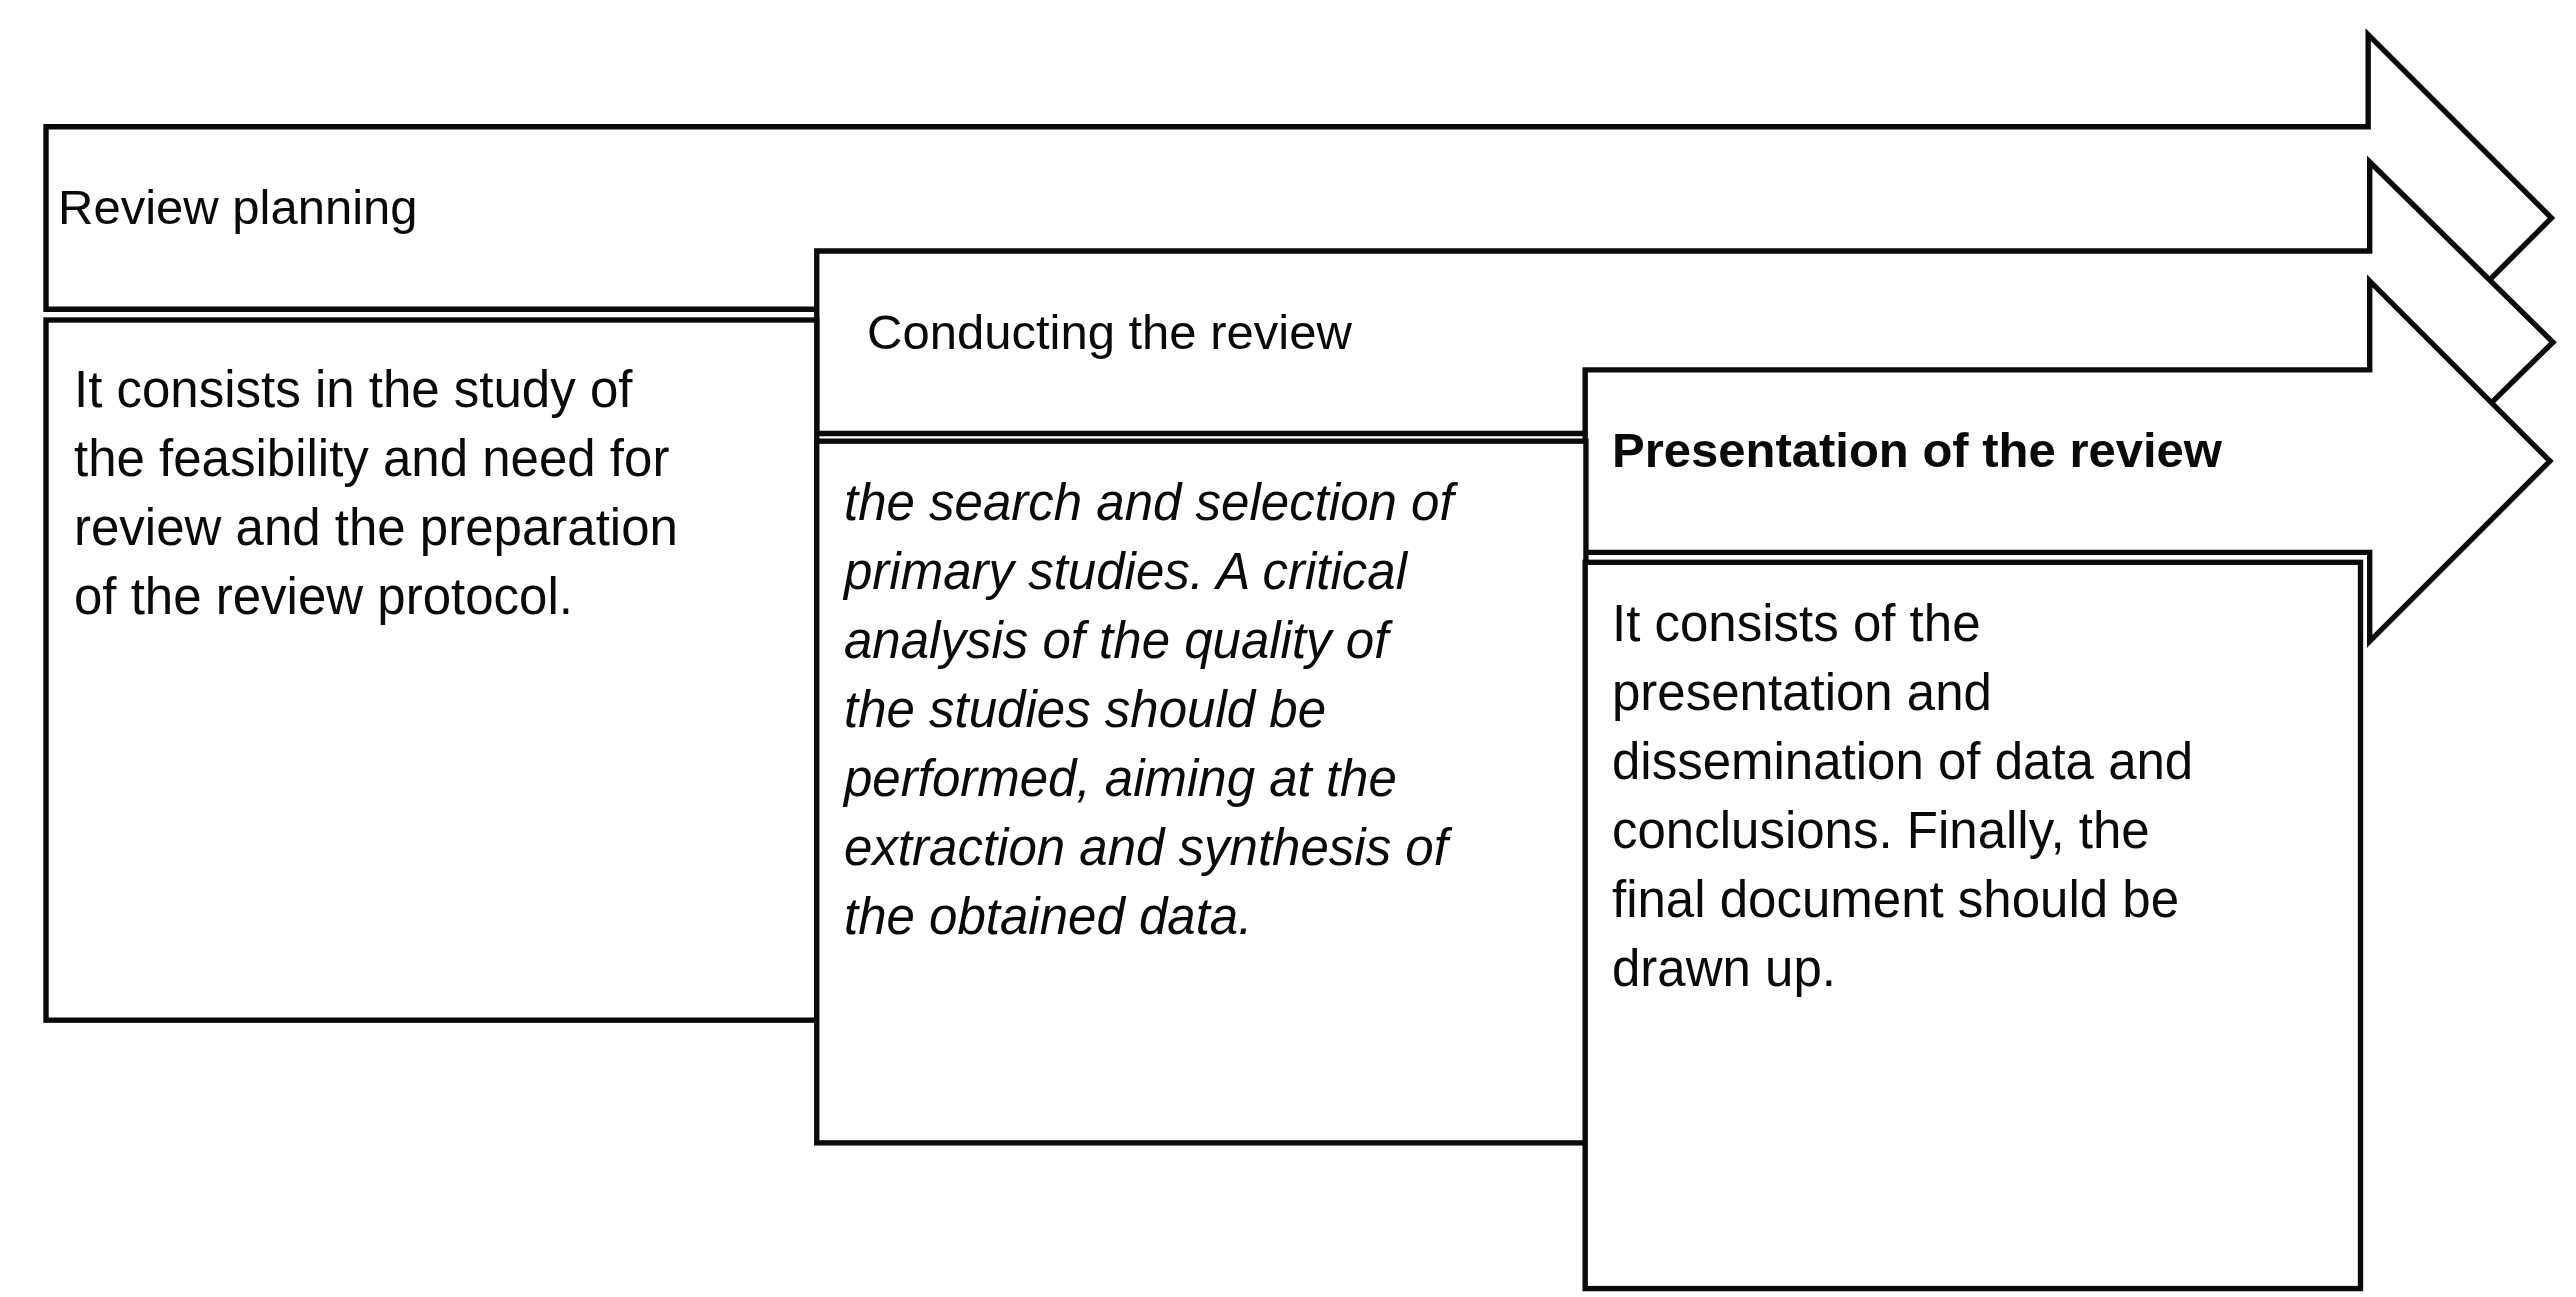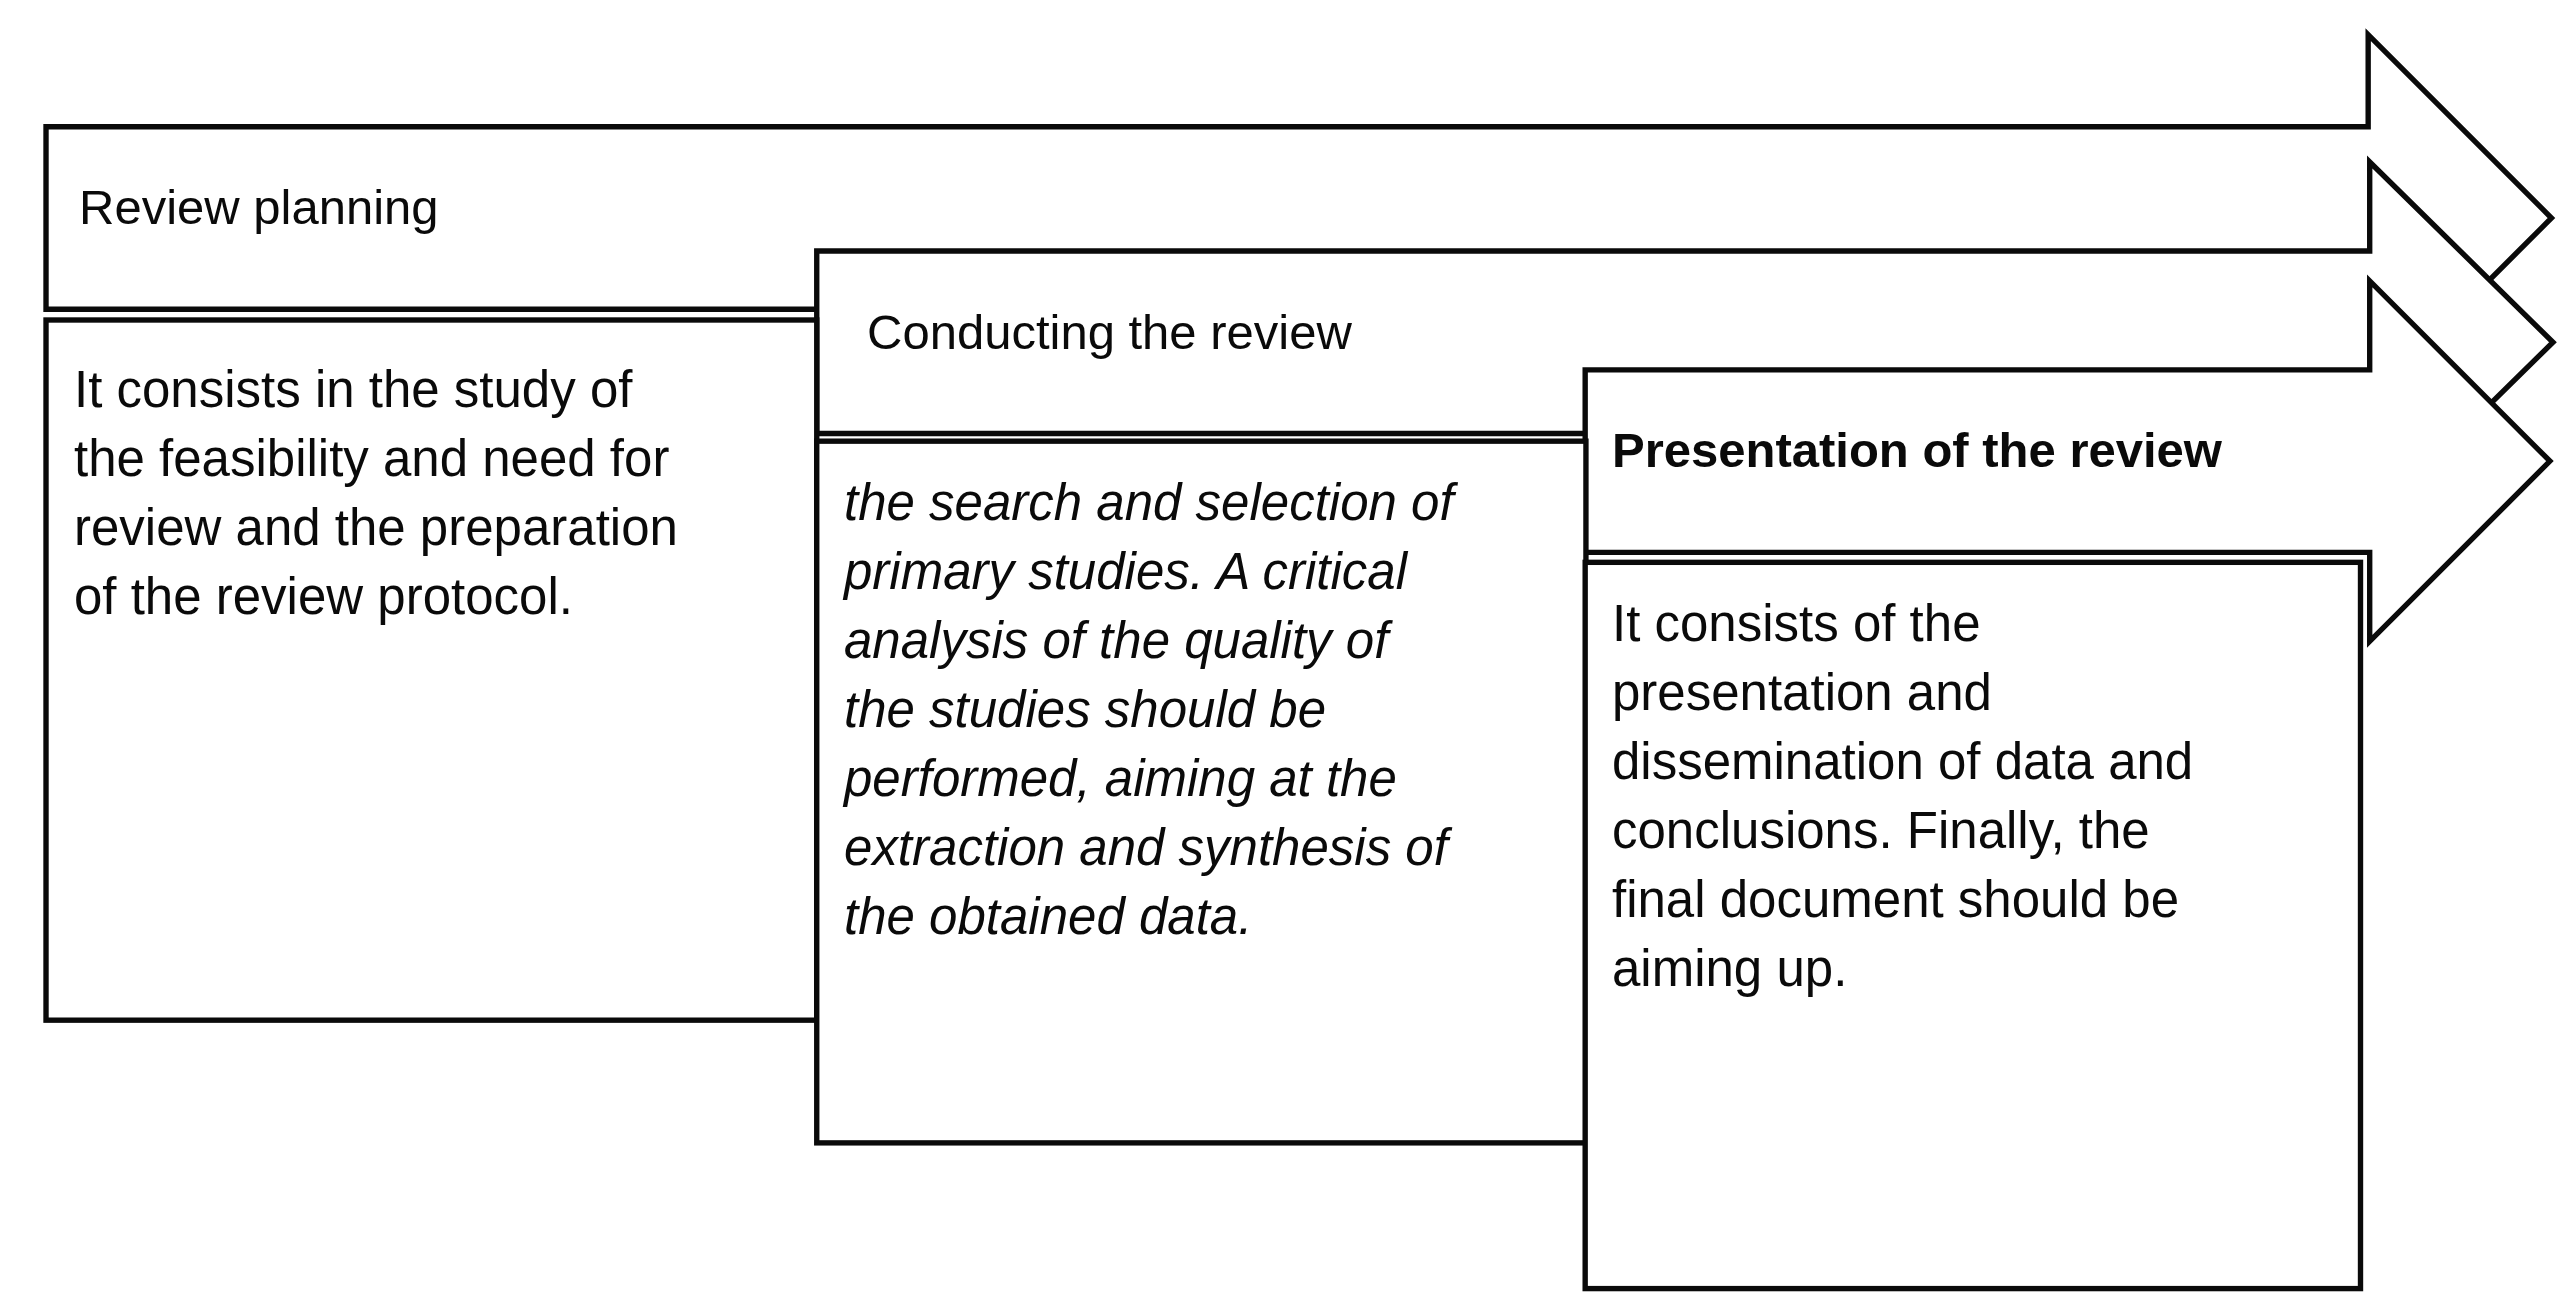--- a/index.html
+++ b/index.html
@@ -41,21 +41,21 @@
   .phase-title.bold {
     font-weight: 700;
   }
   .phase-desc {
     position: absolute;
     font-size: 51px;
     line-height: 69px;
     white-space: pre-line;
   }
   
-  #title-1 { left: 79px;  top: 183px; }
+  #title-1 { left: 58px;  top: 183px; }
   #desc-1  { left: 74px;  top: 347px; width: 729px; margin-top: 8px; }
   
   #title-2 { left: 844px; top: 308px; margin-left: 23px; }
   #desc-2  { left: 844px; top: 468px; width: 729px; font-style: italic; }
   
   #title-3 { left: 1612px; top: 426px; }
   #desc-3  { left: 1612px; top: 589px; width: 736px; }
 </style>
 </head>
 <body>
@@ -92,16 +92,16 @@
 extraction and synthesis of
 the obtained data.</div>
 
   <div class="phase-title bold" id="title-3">Presentation of the review</div>
 
   <div class="phase-desc" id="desc-3">It consists of the
 presentation and
 dissemination of data and
 conclusions. Finally, the
 final document should be
-aiming up.</div>
+drawn up.</div>
 
 </div>
 
 
 </body></html>

